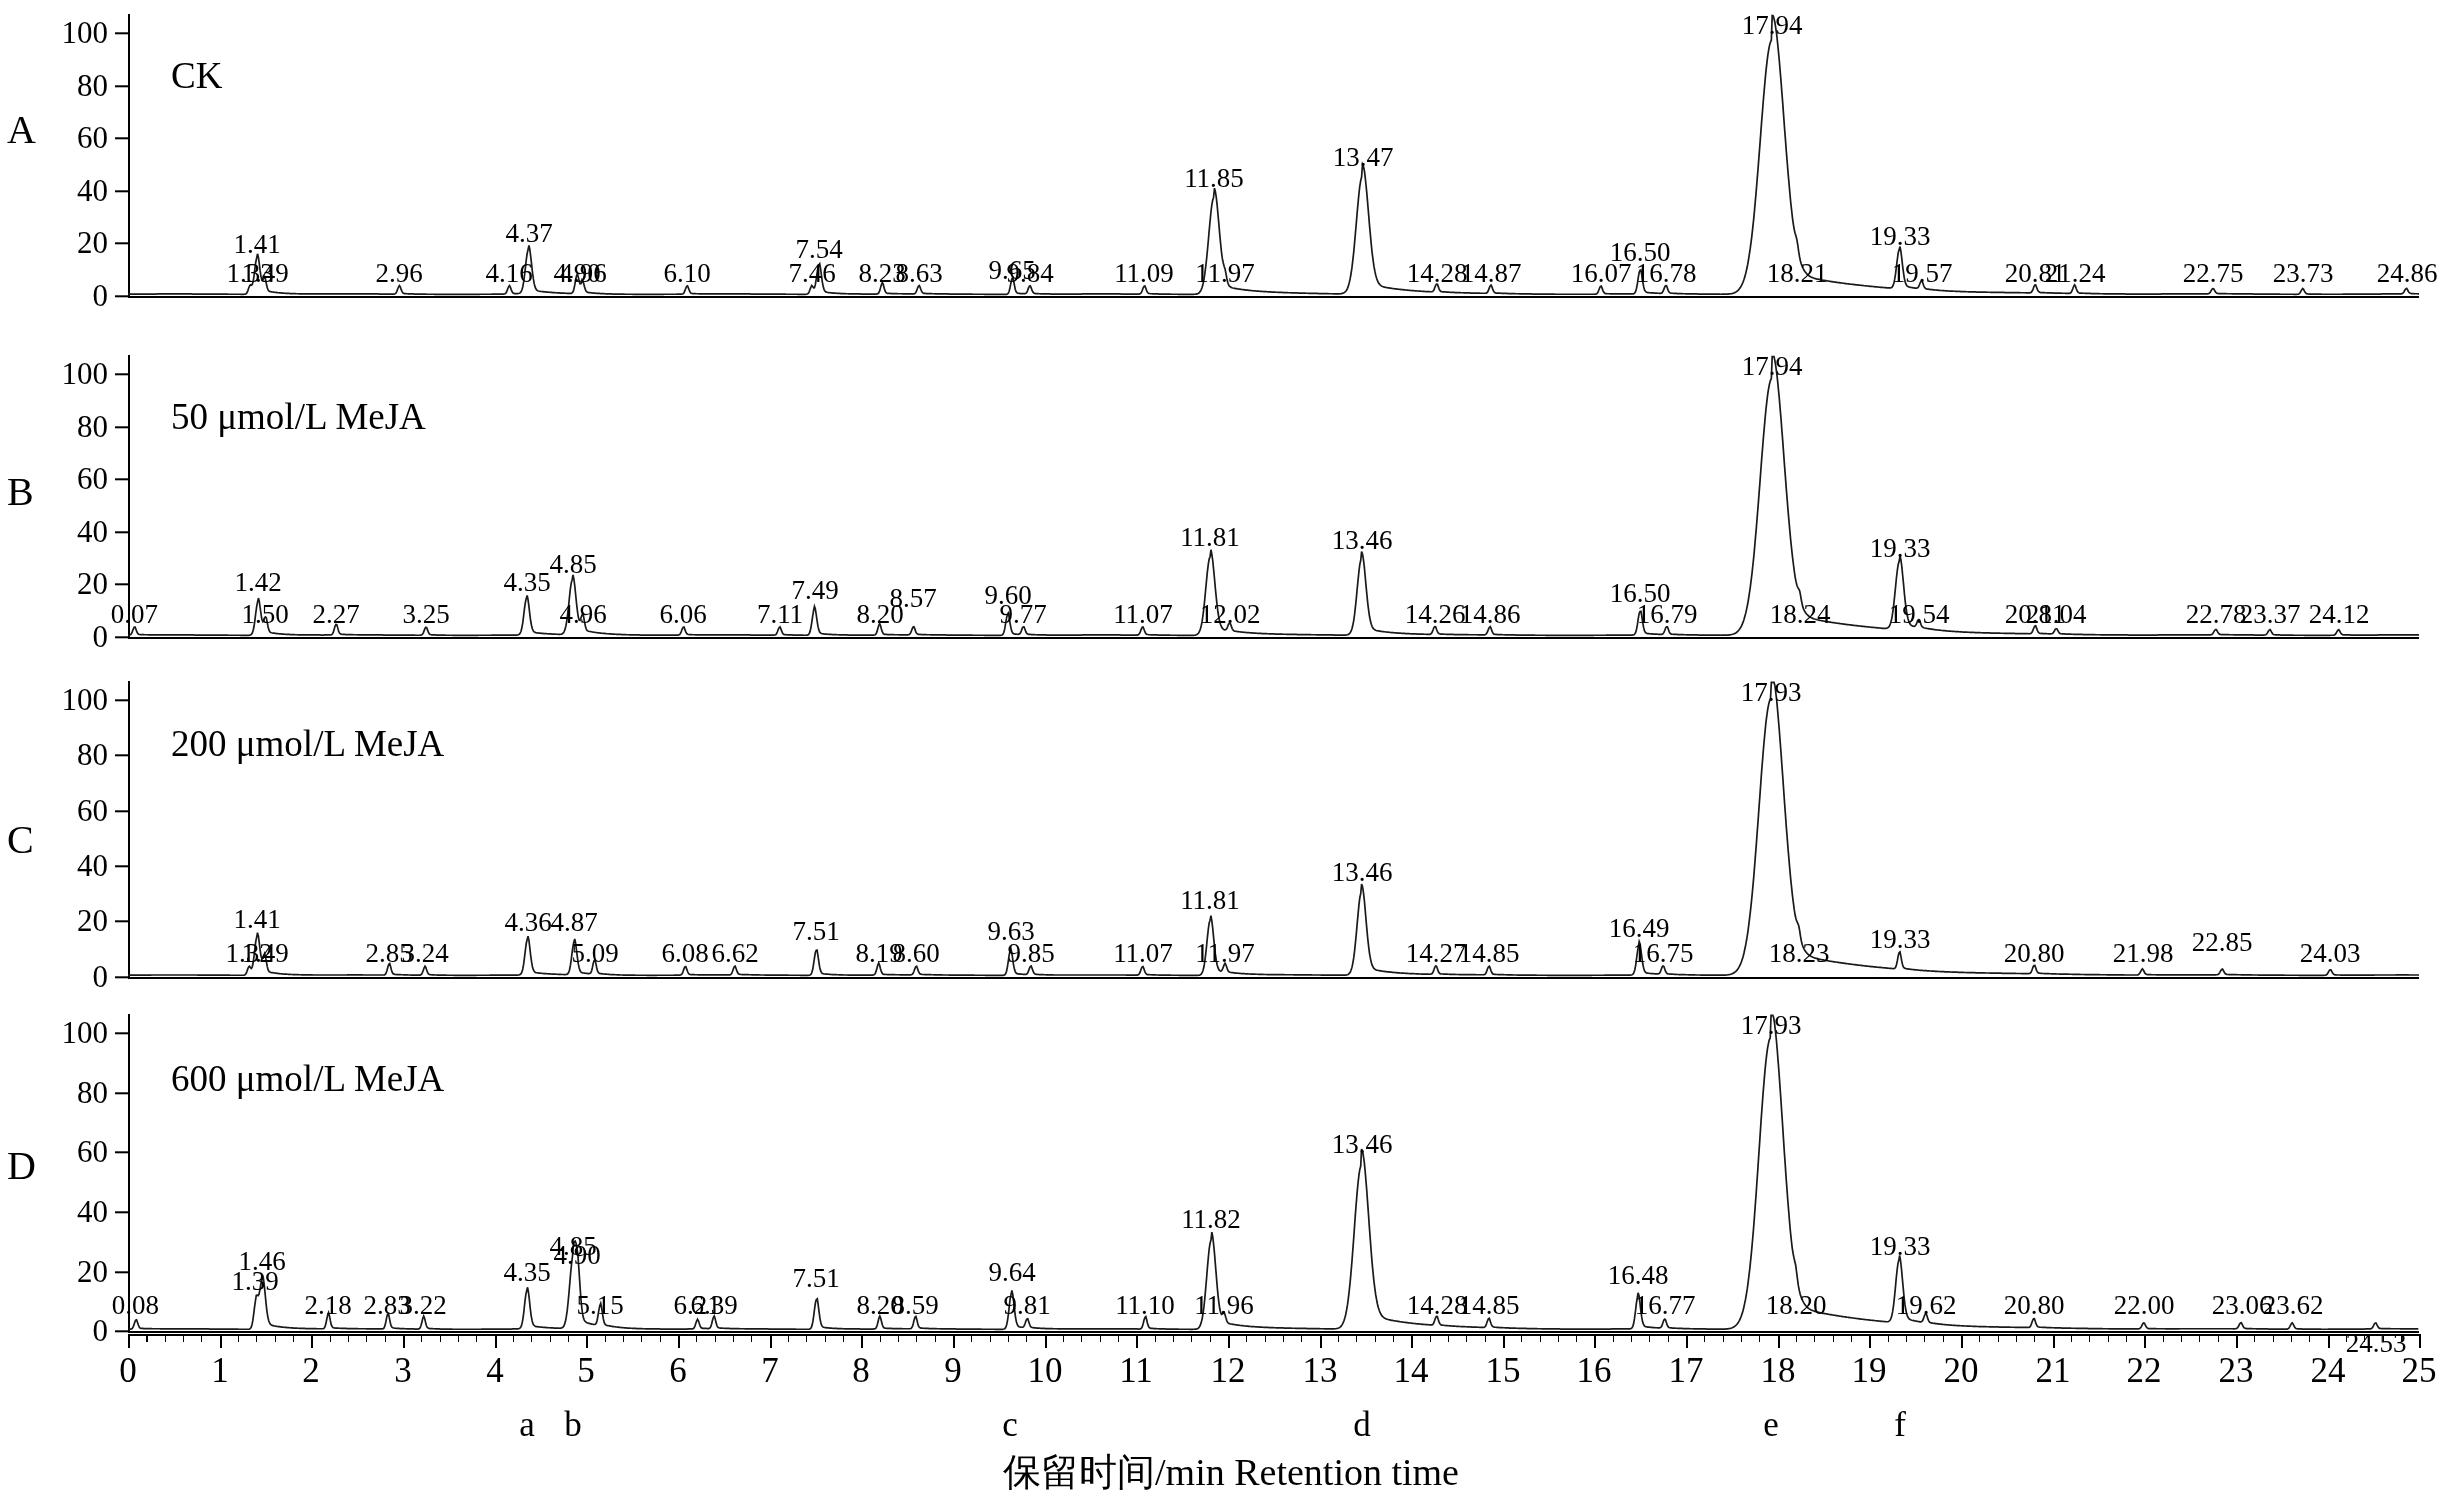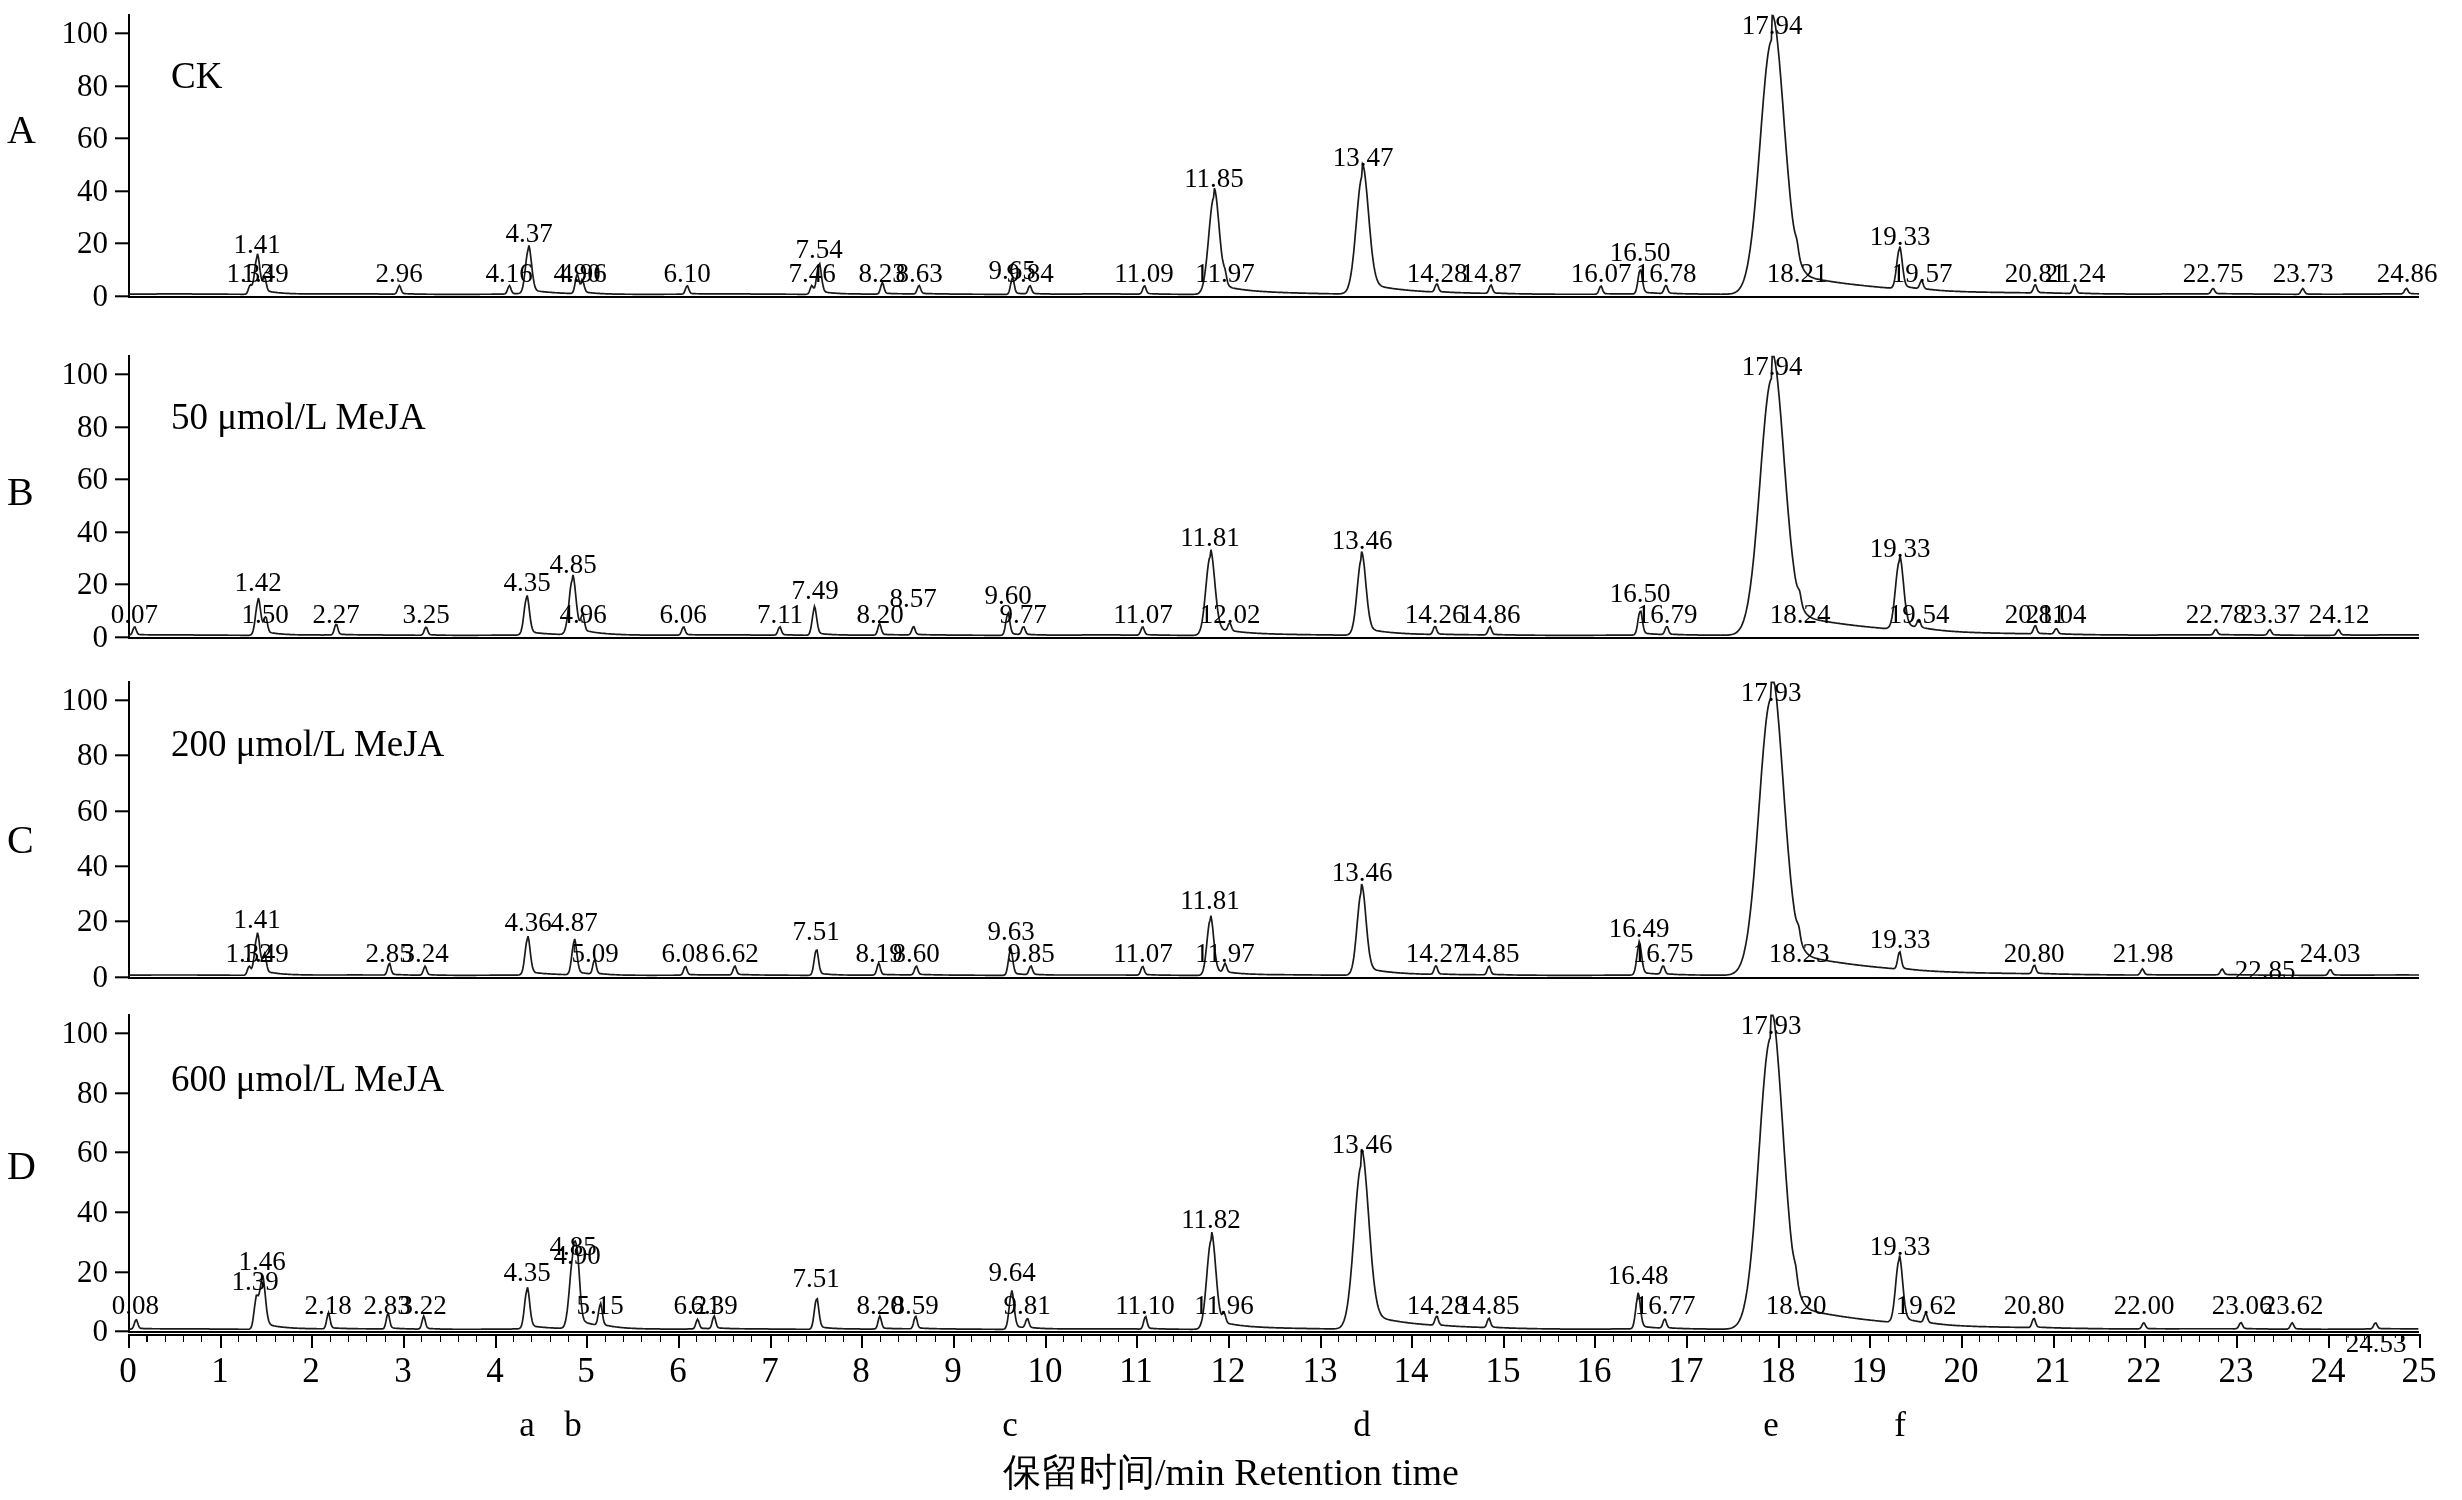--- a/index.html
+++ b/index.html
@@ -178,21 +178,21 @@
       <div class="plabel" style="left: 1234px; top: 176px;">13.46</div>
       <div class="plabel" style="left: 1308px; top: 257px;">14.27</div>
       <div class="plabel" style="left: 1361px; top: 257px;">14.85</div>
       <div class="plabel" style="left: 1511px; top: 232px;">16.49</div>
       <div class="plabel" style="left: 1535px; top: 257px;">16.75</div>
       <div class="plabel" style="left: 1643px; top: -4.3px;">17.93</div>
       <div class="plabel" style="left: 1671px; top: 257px;">18.23</div>
       <div class="plabel" style="left: 1772px; top: 243px;">19.33</div>
       <div class="plabel" style="left: 1906px; top: 257px;">20.80</div>
       <div class="plabel" style="left: 2015px; top: 257px;">21.98</div>
-      <div class="plabel" style="left: 2094px; top: 274px; margin-left: 43px;">22.85</div>
+      <div class="plabel" style="left: 2094px; top: 246px;">22.85</div>
       <div class="plabel" style="left: 2202px; top: 257px;">24.03</div>
     </div>
 
   <div class="panel-label" style="top:1142px;">D</div>
   <div class="panel" id="panelD" style="top:1014px;height:319px;">
       <div class="plotbox"></div>
       <div class="ytick" style="top: 317px; left: -105px;">0</div>
       <div class="ytickmark" style="top: 317px; left: -12.8px;"></div>
       <div class="ytick" style="top: 258px; left: -105px;">20</div>
       <div class="ytickmark" style="top: 258px; left: -12.8px;"></div>

